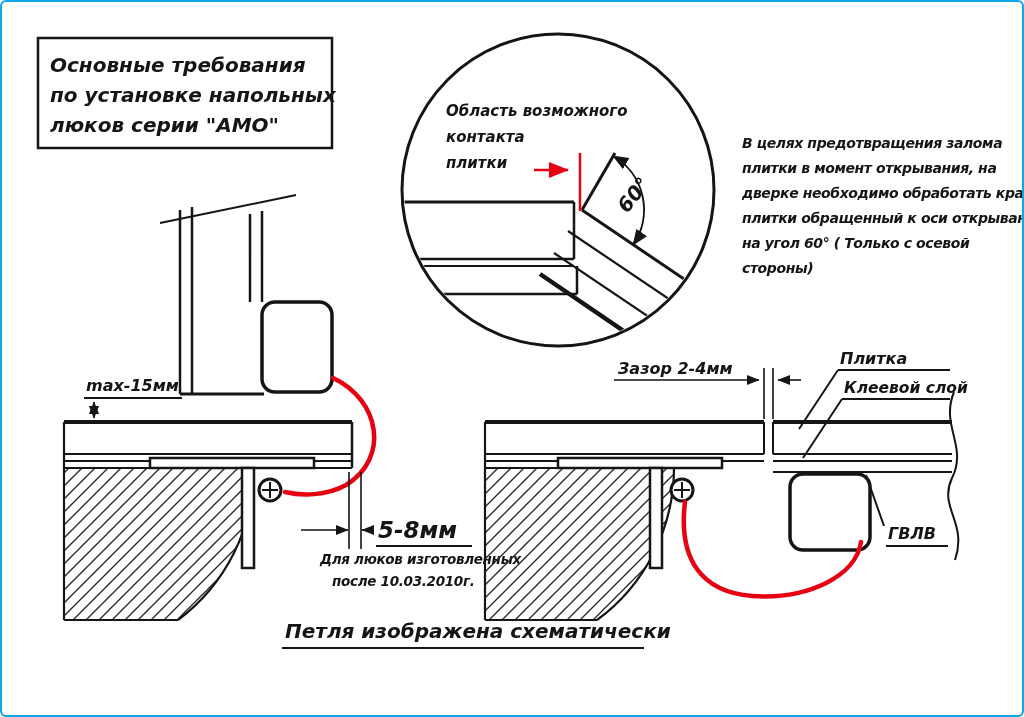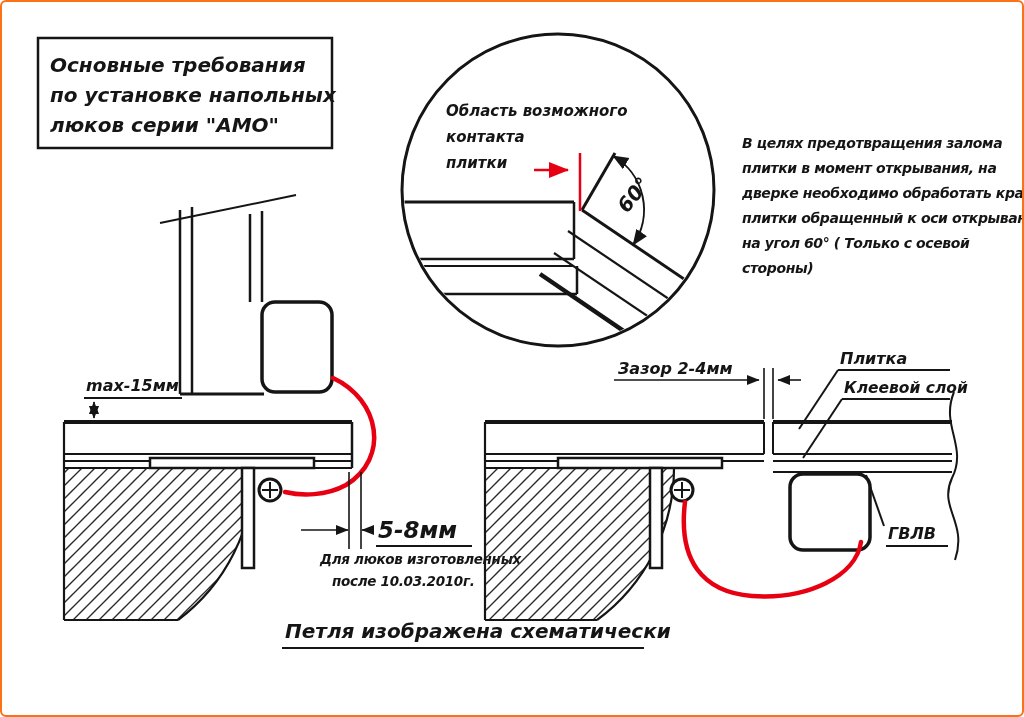--- a/index.html
+++ b/index.html
@@ -1,18 +1,18 @@
 <!DOCTYPE html>
 <html><head>
 <meta charset="utf-8">
 <style>
   html,body{margin:0;padding:0;background:#ffffff;}
   .canvas{
     width:1024px;height:717px;background:#ffffff;
-    border:2px solid #f97316;border-radius:6px;
+    border:2px solid #0ea5e9;border-radius:6px;
     box-sizing:border-box;position:relative;overflow:hidden;
   }
   svg{position:absolute;left:0;top:0;}
   .cad{
     font-family:"DejaVu Sans", sans-serif;
     font-style:italic;font-weight:bold;fill:#151515;
   }
   .ln{stroke:#151515;fill:none;}
   .wfill{fill:#ffffff;stroke:#151515;}
   .red{stroke:#e60012;fill:none;}

